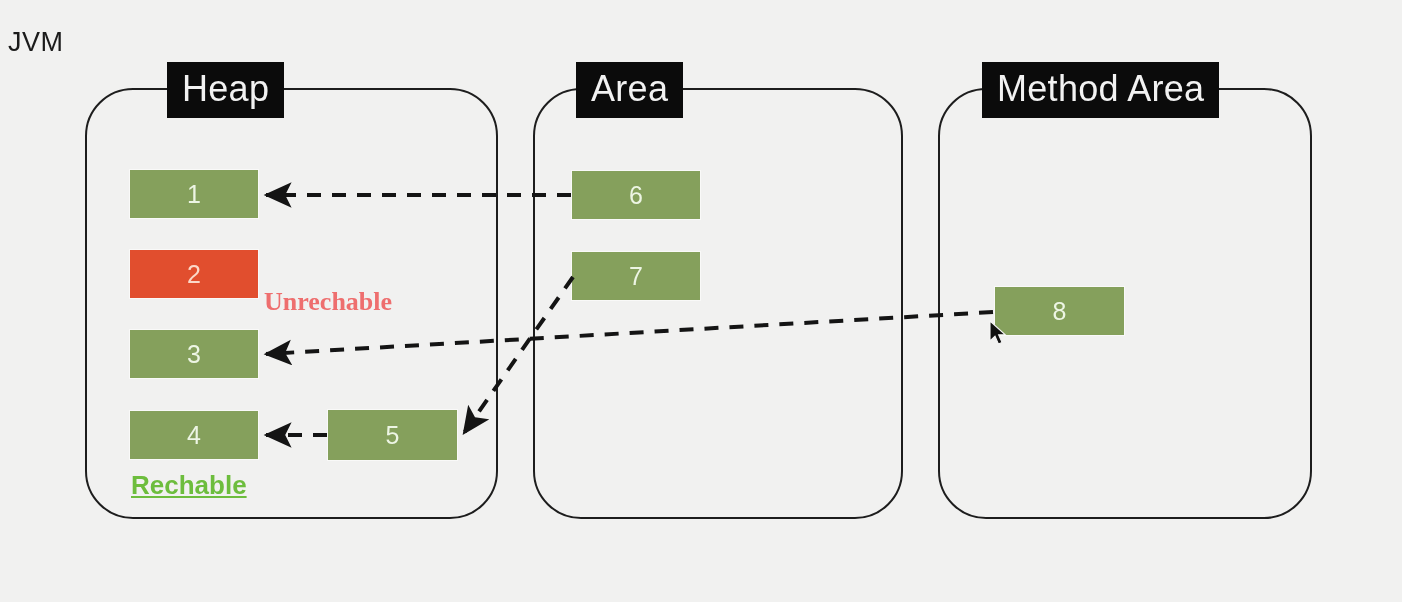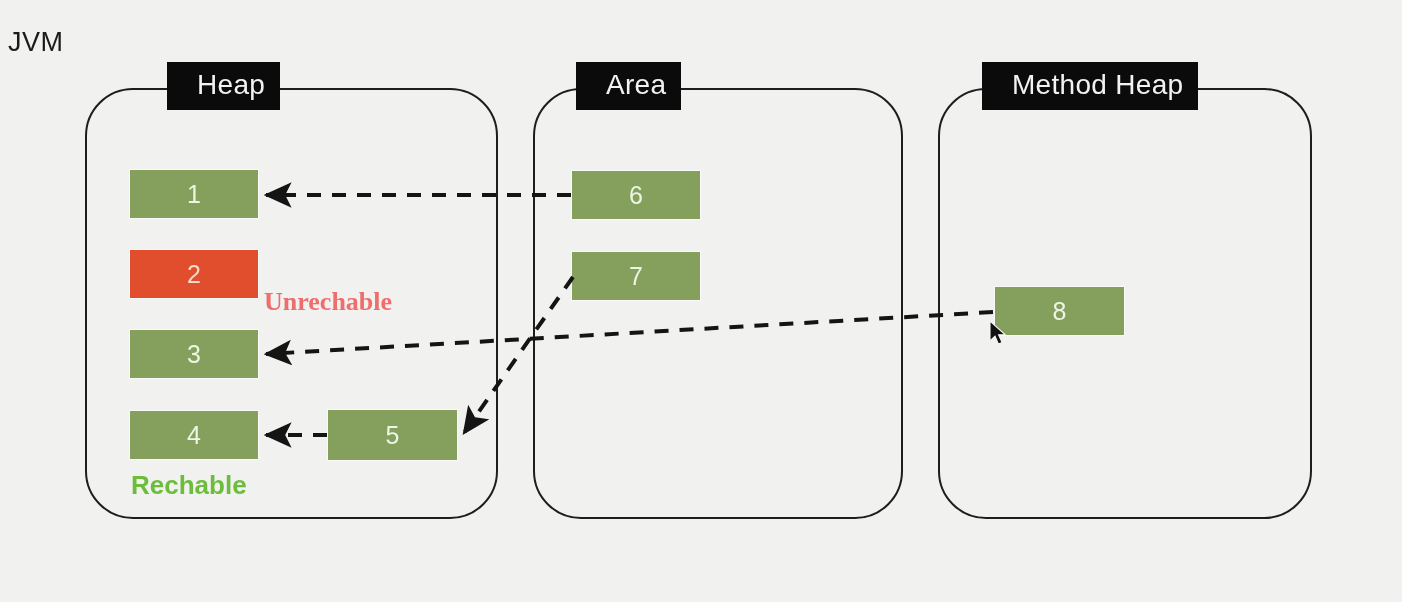--- a/index.html
+++ b/index.html
@@ -29,23 +29,23 @@
     position: absolute;
     border: 2.2px solid #1d1d1d;
     border-radius: 48px;
     background: transparent;
     box-sizing: border-box;
   }
   .region-label {
     position: absolute;
     background: #0b0b0b;
     color: #f2f2f2;
-    font-size: 28px;
+    font-size: 36px;
     line-height: 1;
-    padding: 9px 15px 11px 30px;
+    padding: 9px 15px 11px 15px;
     white-space: nowrap;
     z-index: 6;
     letter-spacing: 0.3px;
   }
   .memblock {
     position: absolute;
     box-sizing: border-box;
     display: flex;
     align-items: center;
     justify-content: center;
@@ -88,21 +88,21 @@
 
   <div id="jvm-label">JVM</div>
 
   <div class="region" style="left:85px; top:88px; width:413px; height:431px;"></div>
   <div class="region-label" style="left:167px; top:62px;">Heap</div>
 
   <div class="region" style="left:533px; top:88px; width:370px; height:431px;"></div>
   <div class="region-label" style="left:576px; top:62px;">Area</div>
 
   <div class="region" style="left:938px; top:88px; width:374px; height:431px;"></div>
-  <div class="region-label" style="left:982px; top:62px;">Method Heap</div>
+  <div class="region-label" style="left:982px; top:62px;">Method Area</div>
 
   <div class="memblock green" style="left:130px; top:170px; width:128px; height:48px;">
     <span>1</span>
   </div>
   <div class="memblock red" style="left:130px; top:250px; width:128px; height:48px;">
     <span>2</span>
   </div>
   <div class="memblock green" style="left:130px; top:330px; width:128px; height:48px;">
     <span>3</span>
   </div>
@@ -118,21 +118,21 @@
   </div>
   <div class="memblock green" style="left:572px; top:252px; width:128px; height:48px;">
     <span>7</span>
   </div>
 
   <div class="memblock green" style="left:995px; top:287px; width:129px; height:48px;">
     <span>8</span>
   </div>
 
   <div class="note" id="note-unreachable" style="left:264px; top:289px;font-family:Liberation Serif, serif;">Unrechable</div>
-  <div class="note" id="note-reachable" style="left:131px; top:472px;">Rechable</div>
+  <div class="note" id="note-reachable" style="left:131px; top:472px;text-decoration:underline;">Rechable</div>
 
   <svg id="arrow-layer" viewBox="0 0 1402 602" width="1402" height="602">
     <defs>
       <marker id="ah" markerWidth="8" markerHeight="8" refX="6.4" refY="3.2" orient="auto" markerUnits="strokeWidth">
         <path d="M7,3.2 L0,0 L1.6,3.2 L0,6.4 Z" fill="#141414"></path>
       </marker>
     </defs>
 
     <line x1="571" y1="195" x2="266" y2="195" stroke="#141414" stroke-width="4" stroke-dasharray="14 11" marker-end="url(#ah)"></line>
 

